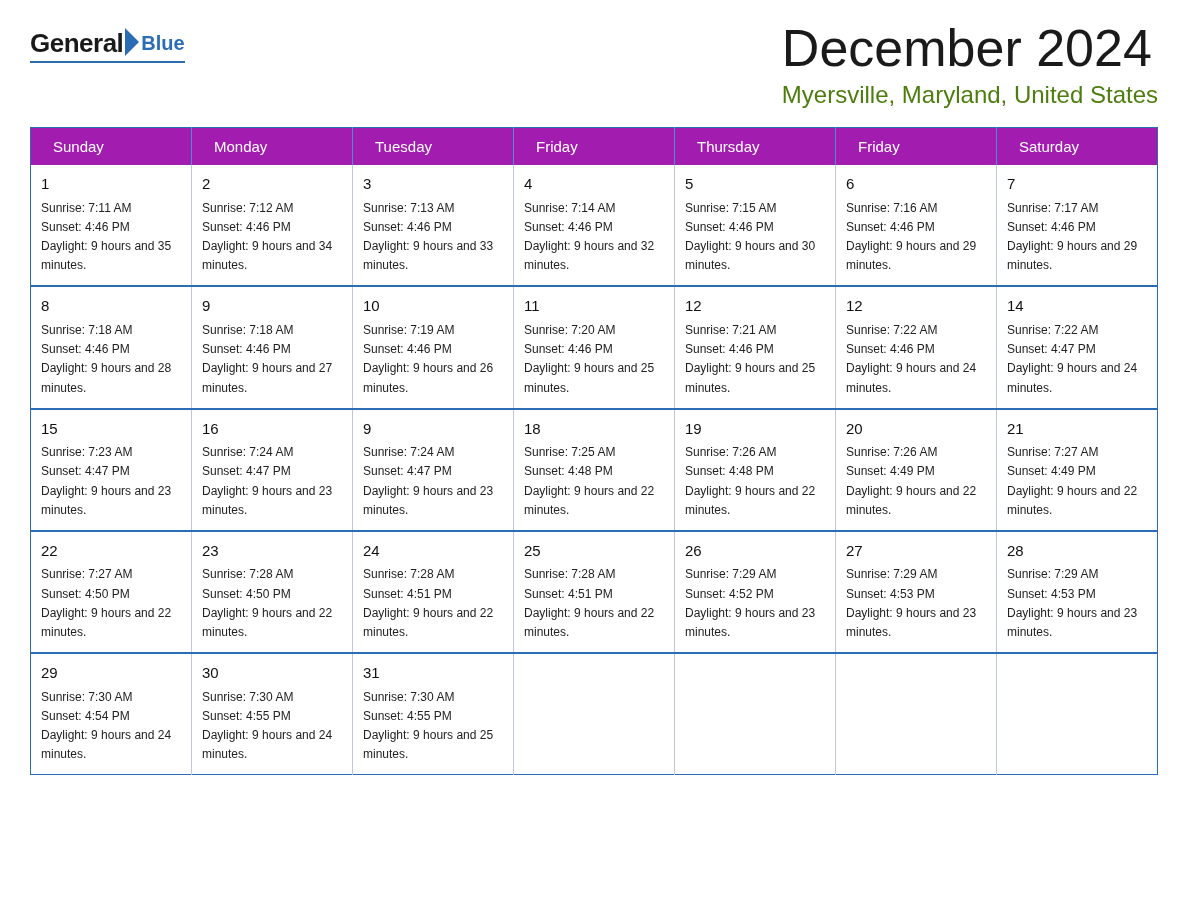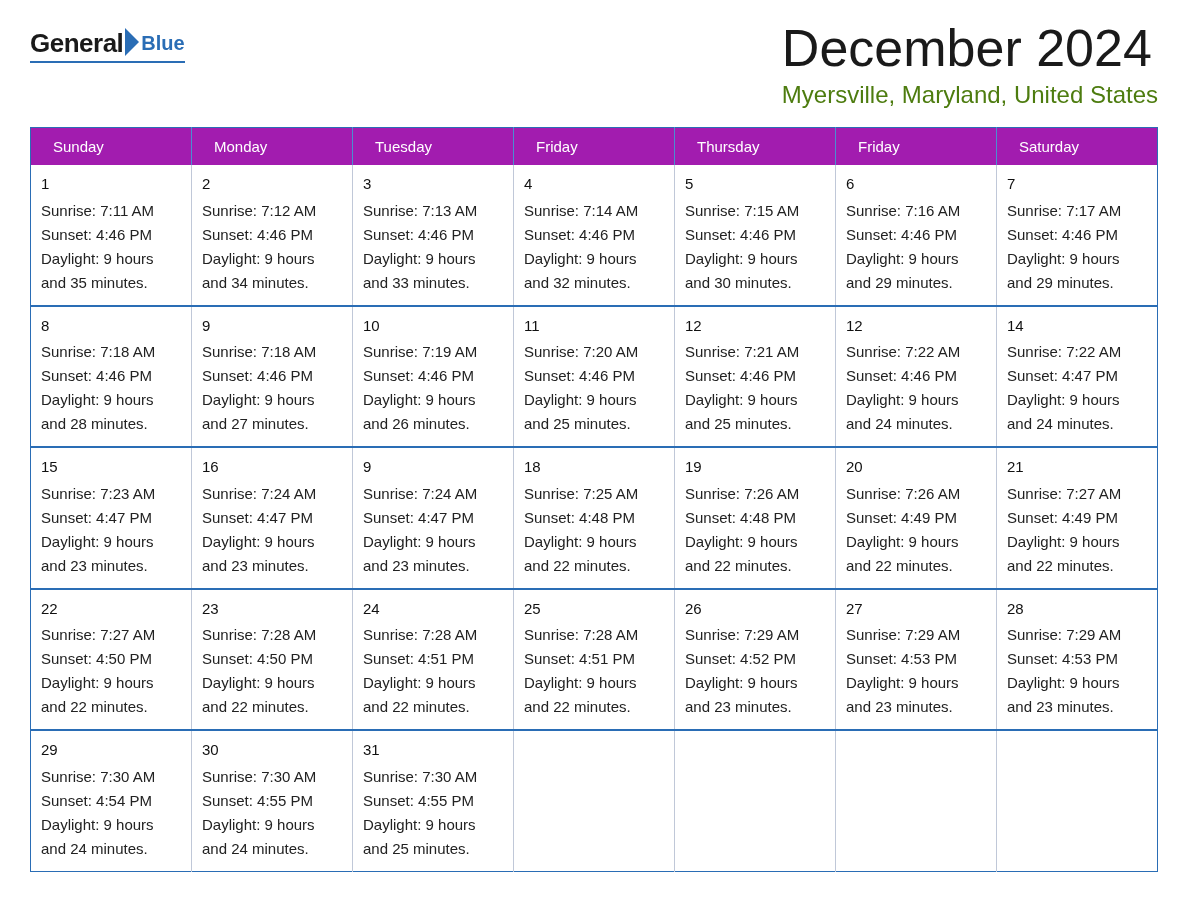--- a/index.html
+++ b/index.html
@@ -104,21 +104,21 @@
       background: #ffffff;
     }
     .day-number {
       font-size: 15px;
       font-weight: normal;
       color: #111;
       display: block;
       margin-bottom: 3px;
     }
     .day-info {
-      font-size: 15px;
+      font-size: 12px;
       color: #222;
       line-height: 1.6;
     }
   </style>
 </head>
 <body>
 
 <div class="header">
   <div class="logo">
     <div class="logo-text">

